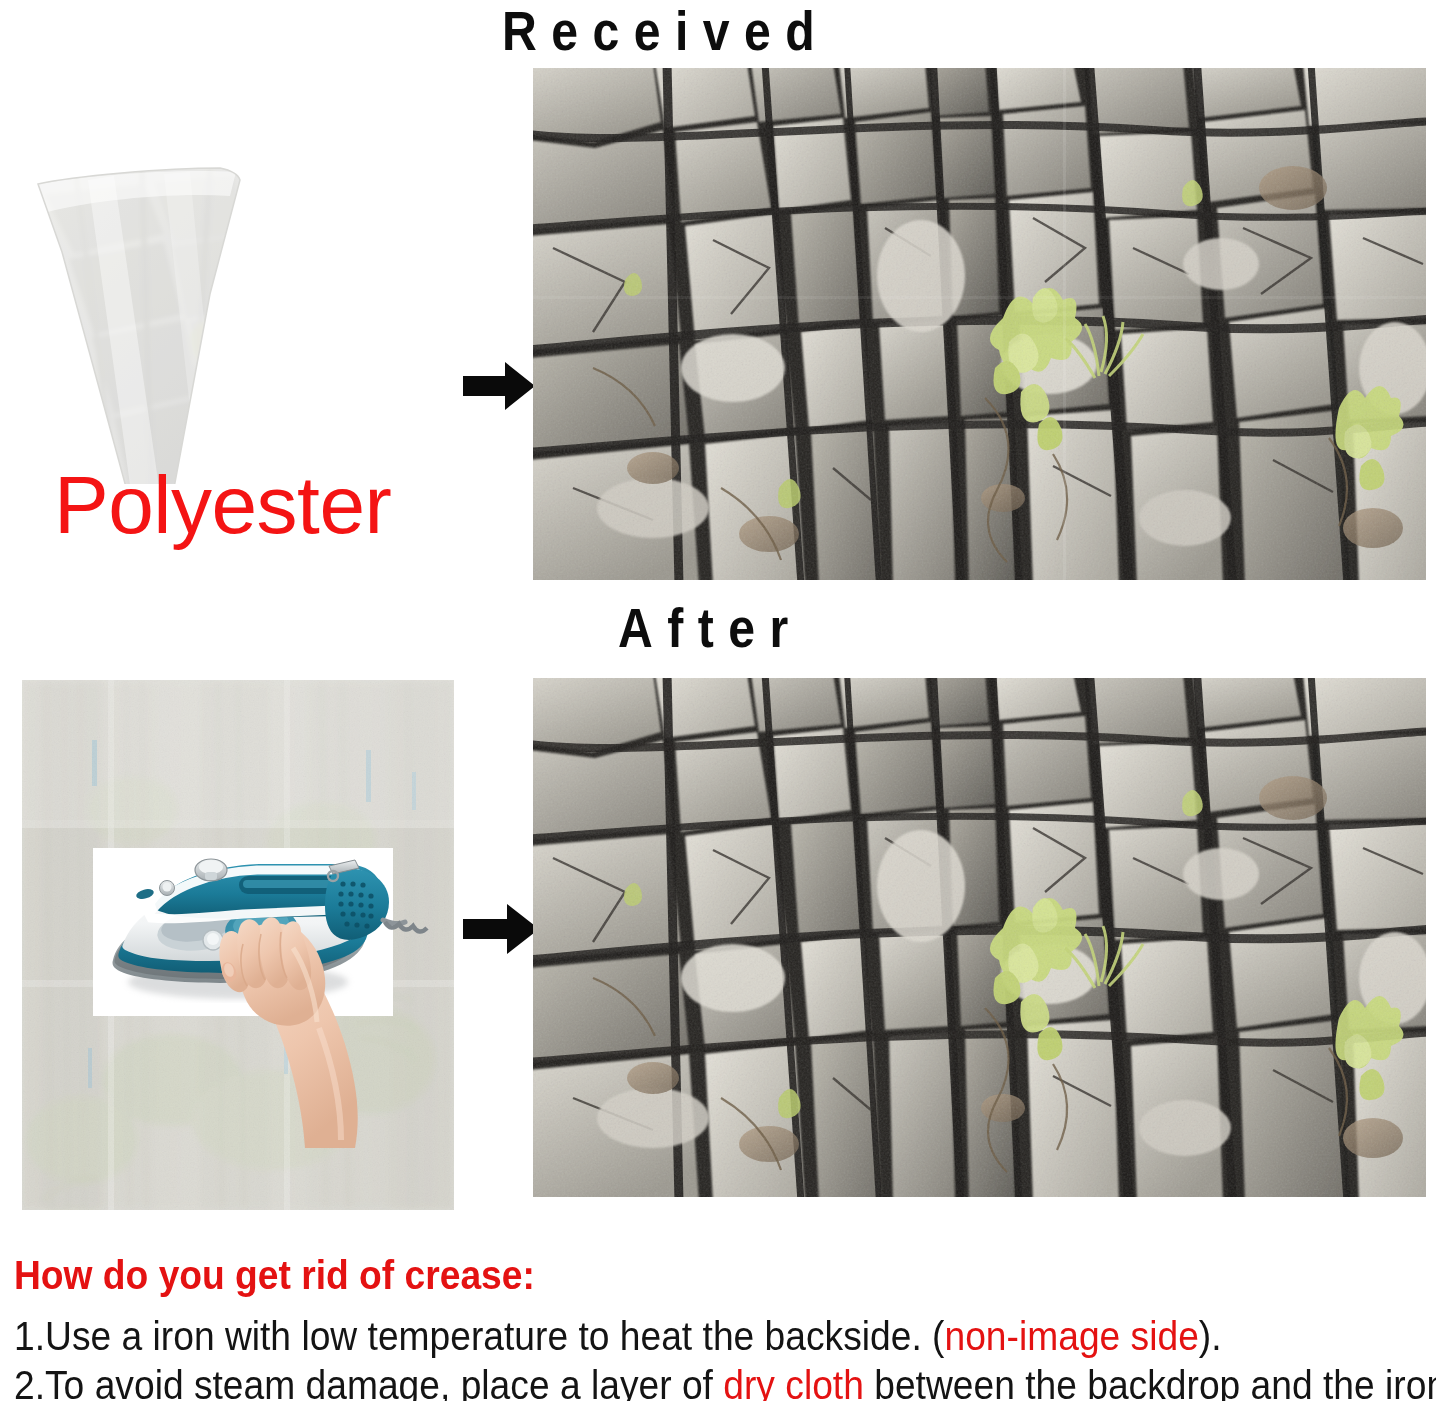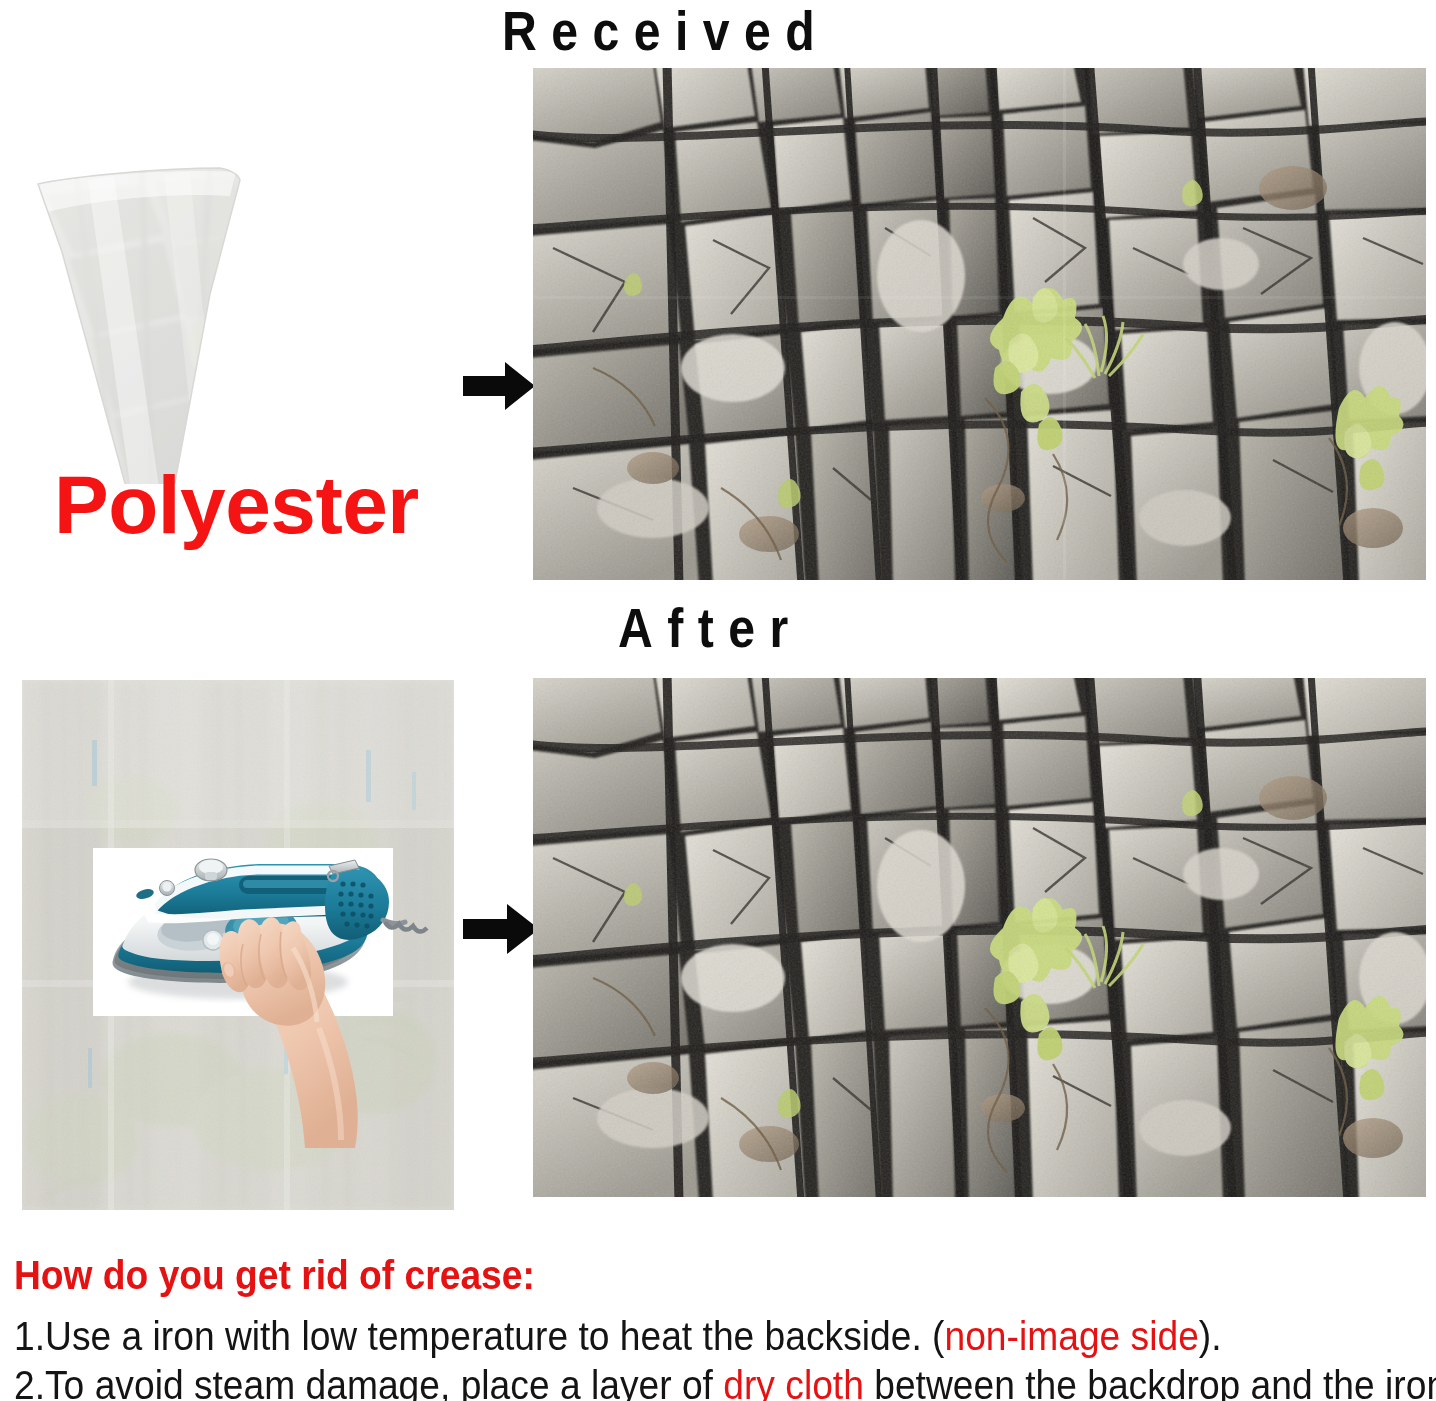--- a/index.html
+++ b/index.html
@@ -27,21 +27,21 @@
     line-height: 1;
     white-space: nowrap;
     font-size: 56px;
     transform: scaleX(0.86);
     transform-origin: left top;
   }
 
   
   .polyester-label {
     font-family: "Liberation Sans", sans-serif;
-    font-weight: bold;
+    font-weight: normal;
     font-size: 82px;
     line-height: 1;
     color: #f41414;
     white-space: nowrap;
     letter-spacing: -0.5px;
   }
 
   
   .arrow-wrap { line-height: 0; }
 

